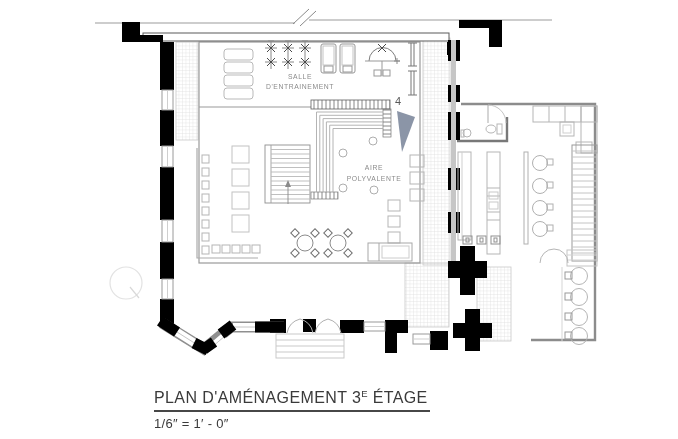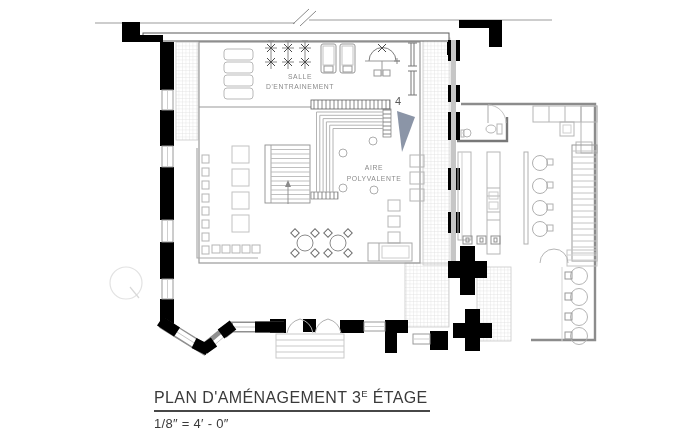--- a/index.html
+++ b/index.html
@@ -333,15 +333,15 @@
   </g>
 
   <g fill="none">
     <circle cx="126" cy="283" r="16" stroke="#e2e2e2" stroke-width="1.2"></circle>
     <path d="M130 287 L139 298" stroke="#d8d8d8" stroke-width="1.2"></path>
   </g>
 </svg>
 
 <div class="titleblock">
   <div class="t1"><span>PLAN D'AMÉNAGEMENT 3</span><sup>E</sup><span> ÉTAGE</span></div>
-  <div class="t2">1/8″ = 4′ - 0″</div>
+  <div class="t2">1/6″ = 1′ - 0″</div>
 </div>
 </div>
 
 </body></html>

